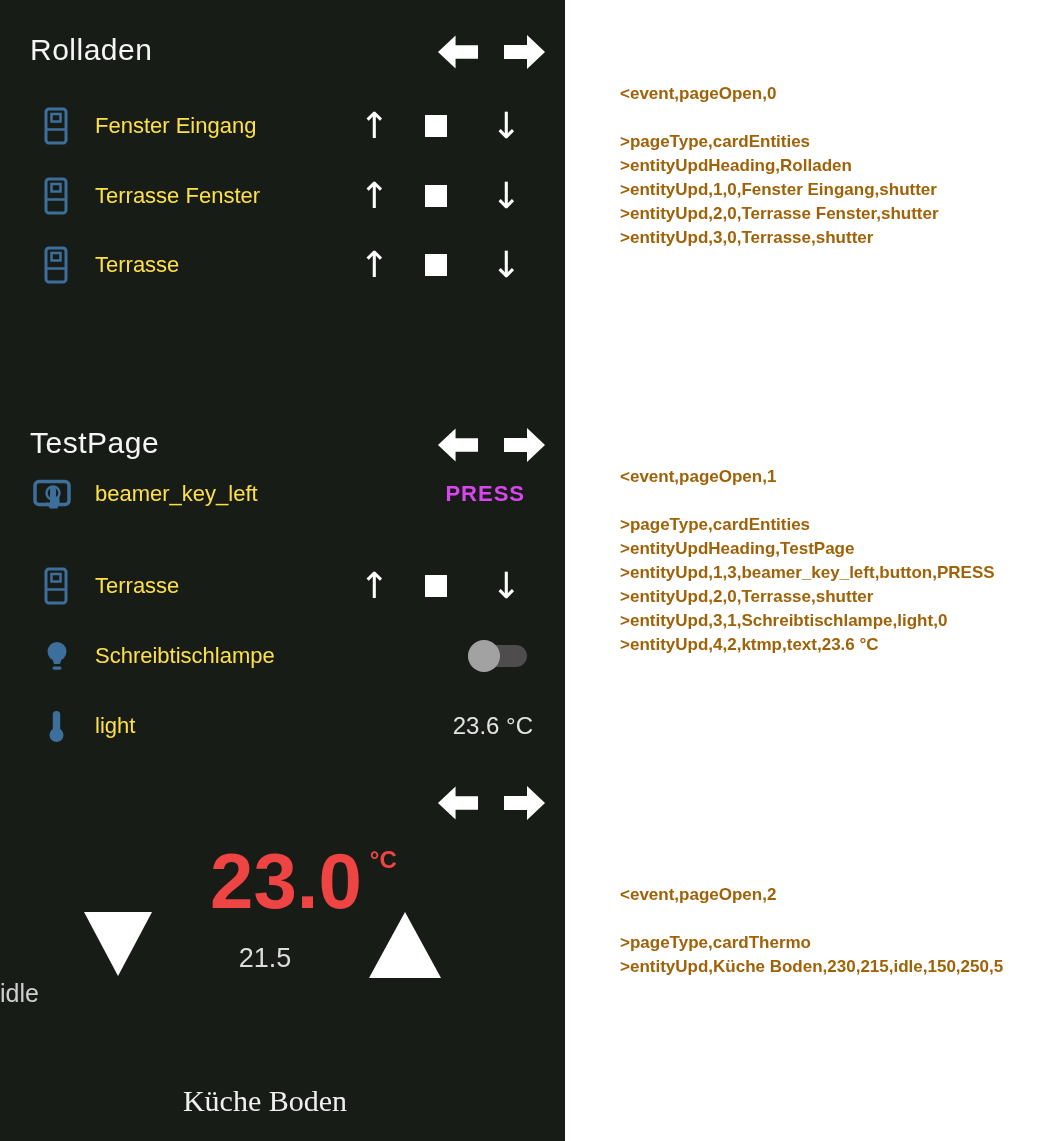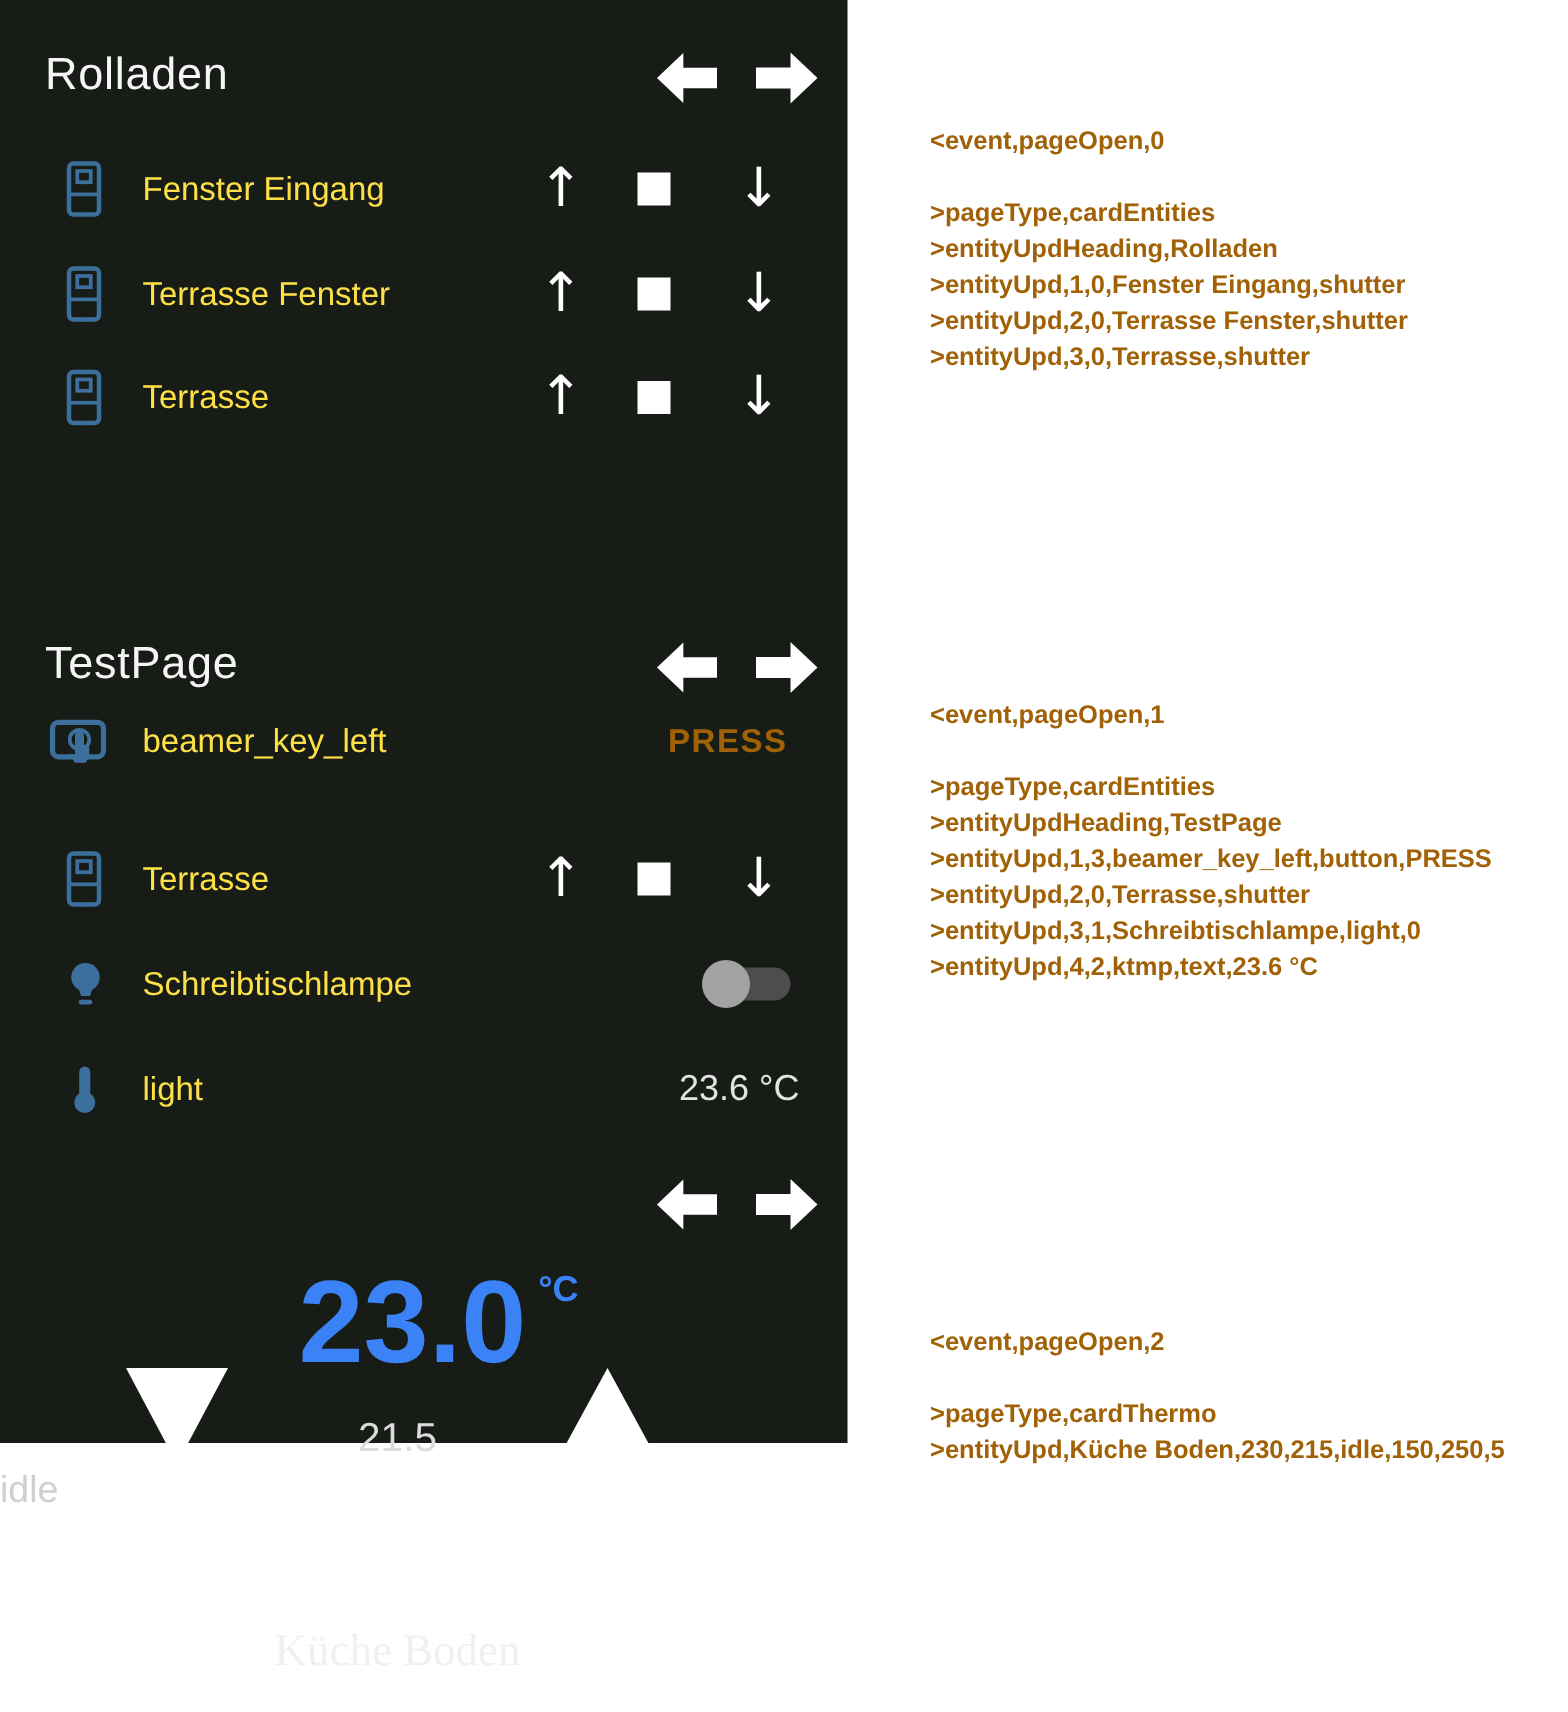--- a/index.html
+++ b/index.html
@@ -2,21 +2,21 @@
 <html><head>
 <meta charset="utf-8">
 <style>
   html,body{margin:0;padding:0;}
   body{
     width:1045px;height:1141px;position:relative;background:#ffffff;
     font-family:"Liberation Sans", sans-serif;overflow:hidden;
   }
   
   .panel{
-    position:absolute;left:0;top:0;width:565px;height:962px;
+    position:absolute;left:0;top:0;width:565px;height:1141px;
     background:#181c17;color:#e3e3e3;
   }
   .card{position:absolute;inset:0;}
   .card-heading{
     position:absolute;left:30px;font-size:30px;font-weight:400;color:#f5f5f5;
     letter-spacing:0.5px;
   }
   .nav-arrow{position:absolute;width:42px;height:36px;cursor:pointer;}
   .row{position:absolute;left:0;width:565px;height:70px;}
   .eicon{position:absolute;top:50%;transform:translateY(-50%);}
@@ -46,22 +46,22 @@
   .toggle{
     position:absolute;right:38px;top:24px;width:59px;height:22px;
     border-radius:11px;background:#4e4c4c;cursor:pointer;
   }
   .toggle .knob{
     position:absolute;left:0;top:-5px;width:32px;height:32px;
     border-radius:50%;background:#a2a2a2;
   }
   
   .temp-main{
-    position:absolute;left:199px;top:842px;display:flex;align-items:flex-start;
-    color:#3b82f6;
+    position:absolute;left:210px;top:842px;display:flex;align-items:flex-start;
+    color:#ef4444;
   }
   .temp-main .num{font-size:78px;font-weight:700;line-height:1;}
   .temp-main .unit{font-size:24px;font-weight:700;margin:4px 0 0 8px;}
   .temp-target{
     position:absolute;left:0;top:943px;width:530px;text-align:center;
     font-size:27px;color:#dcdcdc;
   }
   .temp-state{
     position:absolute;left:0;top:979px;width:530px;text-align:left;
     font-size:25px;color:#cfcfcf;
@@ -159,21 +159,21 @@
       </svg>
     <svg class="nav-arrow" style="left:504px;top:427px" viewBox="0 0 42 36">
         <use href="#nav-right"></use>
       </svg>
 
     <div class="row" style="top:459px">
       <svg class="eicon" style="left:33px" width="38" height="33" viewBox="0 0 38 33">
           <use href="#ico-gesture"></use>
         </svg>
       <div class="elabel">beamer_key_left</div>
-      <div class="press" style="color:#a16207">PRESS</div>
+      <div class="press" style="color:#d946ef">PRESS</div>
     </div>
 
     <div class="row" style="top:551px">
       <svg class="eicon" style="left:44px" width="24" height="38" viewBox="0 0 24 38">
           <use href="#ico-shutter"></use>
         </svg>
       <div class="elabel">Terrasse</div>
       <div class="glyph c-up">↑</div>
       <div class="c-stop"></div>
       <div class="glyph c-down">↓</div>

